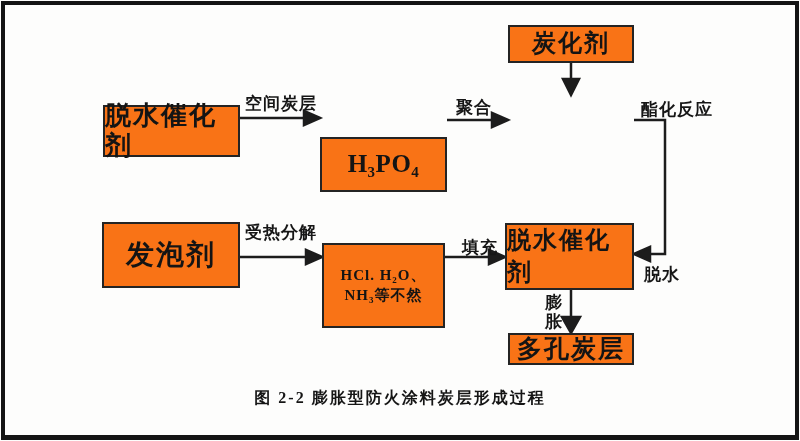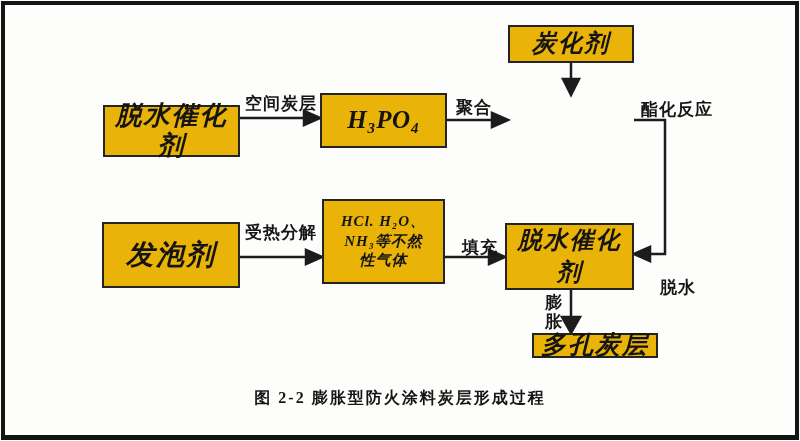--- a/index.html
+++ b/index.html
@@ -25,44 +25,43 @@
   .arrow-layer {
     position: absolute;
     left: 0; top: 0;
     width: 800px;
     height: 441px;
   }
   .node {
     position: absolute;
     box-sizing: border-box;
     border: 2px solid #242424;
-    background: #eab308;
+    background: #f97316;
     color: #141414;
     display: flex;
     flex-direction: column;
     align-items: center;
     justify-content: center;
-    text-align: center;
     font-weight: bold;
     letter-spacing: 2px;
     line-height: 1.15;
-    font-style: italic;
   }
   .edge-label {
     position: absolute;
     color: #161616;
     font-weight: bold;
     font-size: 17px;
     letter-spacing: 1px;
     white-space: nowrap;
     text-align: center;
   }
   .formula {
     letter-spacing: 0.5px;
     font-family: "Liberation Serif", "DejaVu Serif", serif;
+    margin-top: 44px;
   }
   .caption {
     position: absolute;
     left: 0;
     top: 388px;
     width: 800px;
     text-align: center;
     font-size: 16px;
     font-weight: bold;
     letter-spacing: 2px;
@@ -120,38 +119,37 @@
   </div>
 
 
   <div class="node" style="left:102px; top:222px; width:138px; height:66px; font-size:28px;">
     <span>发泡剂</span>
   </div>
 
   <div class="node formula" style="left:322px; top:199px; width:123px; height:85px; font-size:15px; letter-spacing:1px; line-height:1.3;">
     <div>HCl. H₂O、</div>
     <div>NH₃等不然</div>
-    <div>性气体</div>
   </div>
 
   <div class="node" style="left:505px; top:223px; width:129px; height:67px; font-size:24px; line-height:1.3;">
     <div>脱水催化剂</div>
   </div>
 
-  <div class="node" style="left:508px; top:333px; width:126px; height:25px; font-size:25px;margin-left:24px;">
+  <div class="node" style="left:508px; top:333px; width:126px; height:32px; font-size:25px;">
     <span>多孔炭层</span>
   </div>
 
   <div class="edge-label" style="left:242px; top:92px; width:78px;">空间炭层</div>
 
   <div class="edge-label" style="left:452px; top:96px; width:44px;">聚合</div>
 
   <div class="edge-label" style="left:639px; top:98px; width:76px;">酯化反应</div>
 
-  <div class="edge-label" style="left:642px; top:276px; width:40px;margin-left:16px;">脱水</div>
+  <div class="edge-label" style="left:642px; top:263px; width:40px;">脱水</div>
 
   <div class="edge-label" style="left:243px; top:221px; width:76px;">受热分解</div>
 
   <div class="edge-label" style="left:458px; top:236px; width:44px;">填充</div>
 
   <div class="edge-label v-label" style="left:544px; top:294px; width:20px;">
     <span>膨</span>
     <span>胀</span>
   </div>
 

